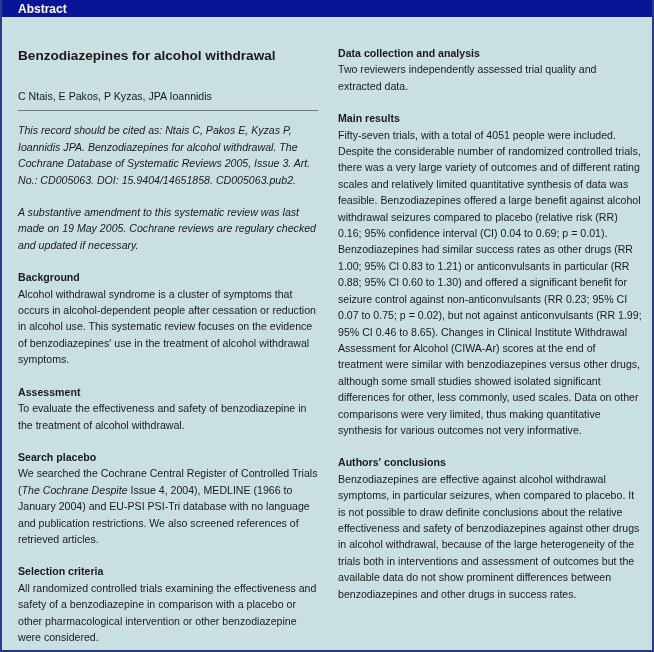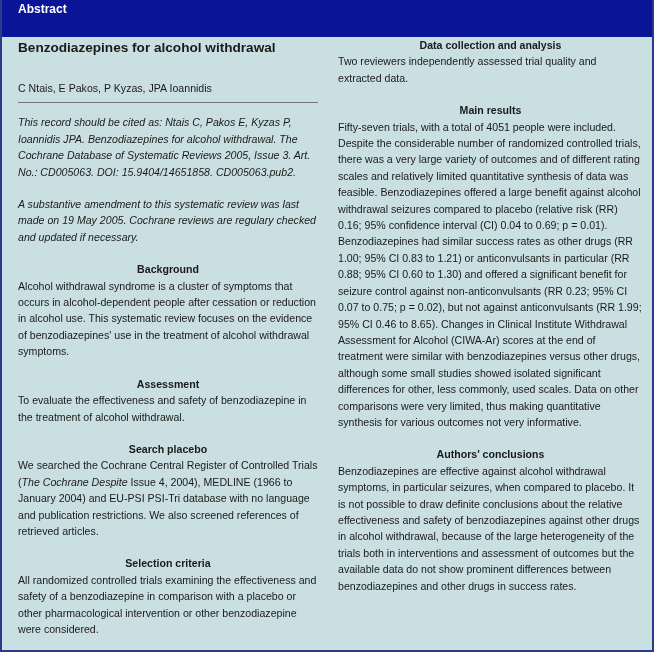--- a/index.html
+++ b/index.html
@@ -11,39 +11,39 @@
   }
   .frame {
     position: relative; width: 654px; height: 652px;
     box-sizing: border-box;
     border-left: 2px solid #2a3a8a;
     border-right: 2px solid #2a3a8a;
     border-bottom: 2px solid #2a3a8a;
     background: #c9dfe1;
   }
   .header-bar {
-    height: 37px; background: #0a1496;
+    height: 17px; background: #0a1496;
     color: #ffffff; font-weight: bold; font-size: 12px;
     line-height: 19px; padding-left: 16px;
   }
   .col {
-    position: absolute; top: 18px; bottom: 0;
+    position: absolute; top: 26px; bottom: 0;
     font-size: 10.6px; line-height: 16.4px;
   }
   .col-left { left: 16px; width: 300px; }
   .col-right { left: 336px; width: 305px; }
   .title {
     font-weight: bold; font-size: 13.6px; margin-top: 21px; line-height: 18px;
   }
   .authors { margin-top: 23px; padding-bottom: 6px; border-bottom: 1px solid #777; width: 300px; }
   .italic { font-style: italic; }
   .cite { margin-top: 11px; }
   .amend { margin-top: 16px; }
   .section { margin-top: 16px; }
-  .section h3 { margin: 0; font-size: 10.6px; font-weight: bold; line-height: 16.4px; text-align: center; }
+  .section h3 { margin: 0; font-size: 10.6px; font-weight: bold; line-height: 16.4px; }
   .section p { margin: 0; }
   .col-right .section:first-child { margin-top: 19px; }
 </style>
 </head>
 <body>
 
 <div class="frame">
   <div class="header-bar">Abstract</div>
 
   <div class="col col-left">

